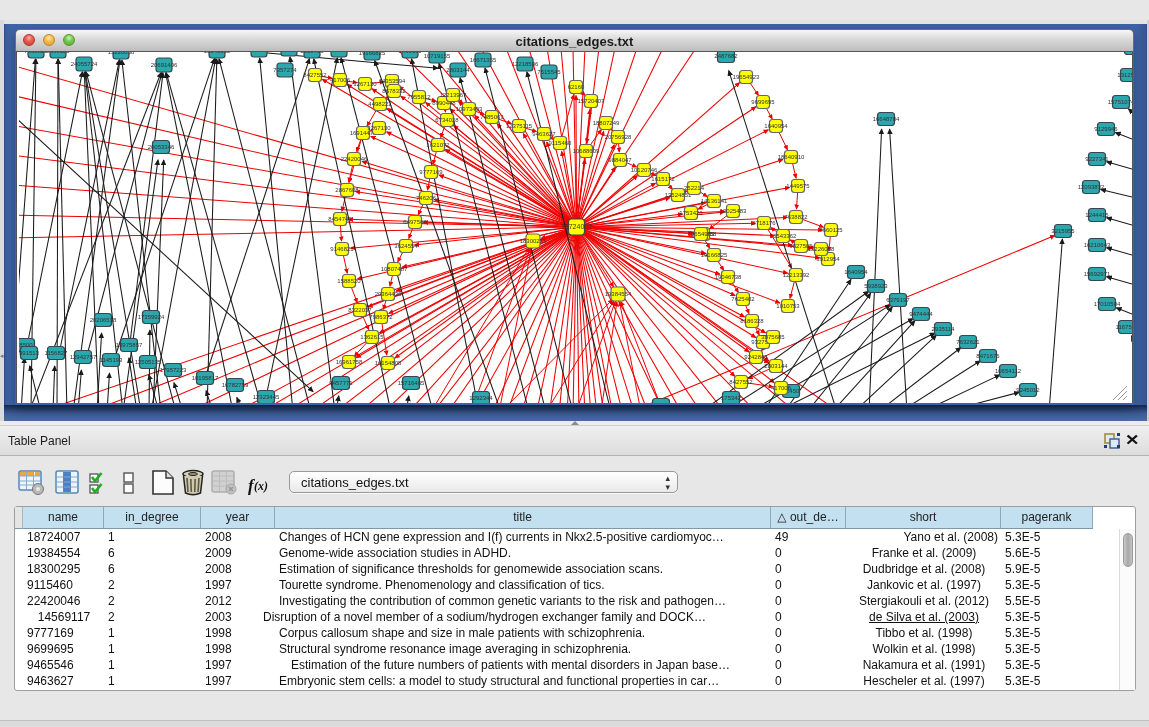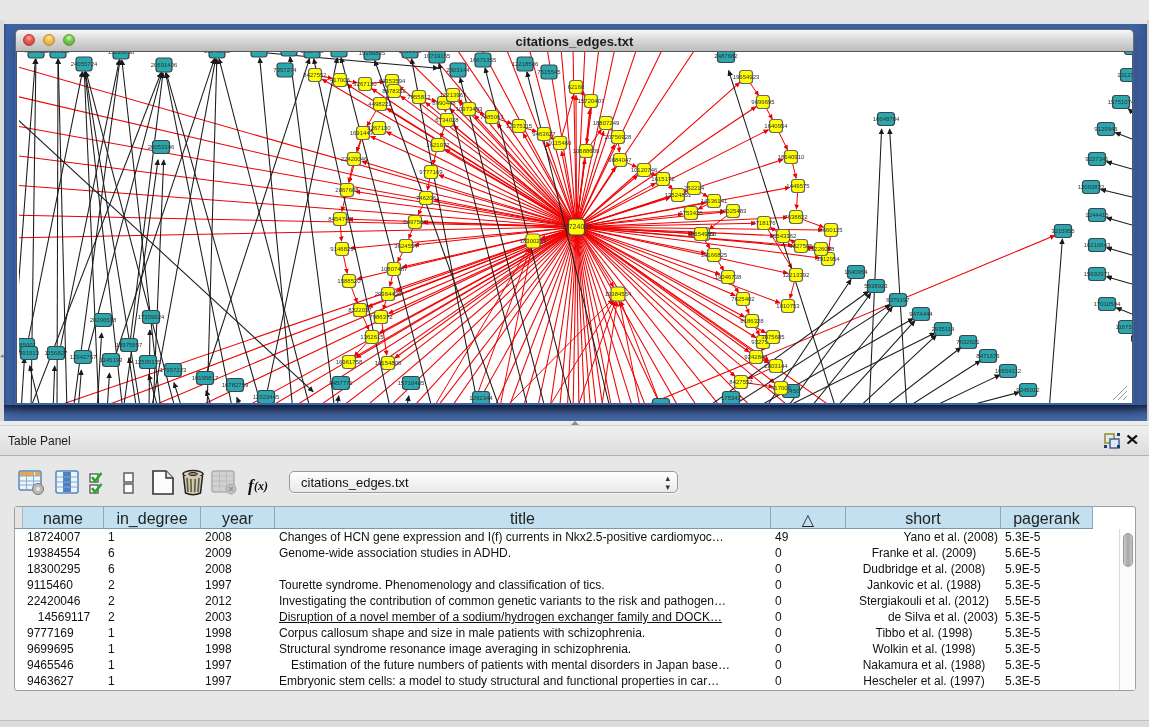--- a/index.html
+++ b/index.html
@@ -31,21 +31,21 @@
 #toolbar{position:absolute;left:0;top:33px;width:100%;height:53px;}
 #combo{position:absolute;left:289px;top:17px;width:389px;height:22px;border:1px solid #9a9a9a;
  border-radius:5px;background:linear-gradient(#ffffff,#e9e9e9);box-shadow:0 1px 0 rgba(255,255,255,.7);}
 #combo .txt{position:absolute;left:11px;top:3px;font-size:13px;color:#111;}
 #combo .arr{position:absolute;right:7px;top:2px;font-size:9px;color:#333;line-height:9px;text-align:center;}
 
 #tablebox{position:absolute;left:14px;top:85px;width:1122px;height:185px;background:#fff;border:1px solid #9e9e9e;border-radius:3px;}
 #corner{position:absolute;left:0;top:0;width:8px;height:22px;background:#e4e4e4;border-right:1px solid #aab8c2;border-bottom:1px solid #7d98a9;}
 #thead{position:absolute;left:8px;top:0;width:1070px;height:22px;background:#c2e0f0;border-bottom:1px solid #7d98a9;}
 .hcell{position:absolute;top:0;height:21px;border-right:1px solid #90a8b8;text-align:center;
- font-size:16px;color:#222;padding-top:3px;}
+ font-size:12px;color:#222;padding-top:3px;}
 #tbody{position:absolute;left:8px;top:22px;width:1078px;height:159px;background:#fff;overflow:hidden;}
 .trow{position:absolute;left:0;height:16px;width:100%;}
 .cell{position:absolute;top:1px;font-size:12px;color:#111;white-space:nowrap;overflow:hidden;}
 #vscroll{position:absolute;left:1104px;top:22px;width:16px;height:161px;background:#fbfbfb;border-left:1px solid #dadada;}
 #vthumb{position:absolute;left:3px;top:4px;width:10px;height:34px;border-radius:6px;
  background:linear-gradient(90deg,#c9c9c9,#a8a8a8 50%,#c4c4c4);border:1px solid #9a9a9a;}
 
 #tabsbar{position:absolute;left:0;top:267px;width:100%;height:33px;}
 #seg{position:absolute;left:428px;top:6px;width:296px;height:20px;border:1px solid #9a9a9a;border-radius:4px;
  background:linear-gradient(#ffffff,#efefef);overflow:hidden;}
@@ -761,49 +761,50 @@
             <div class="cell" style="left:182px;width:67px;">2009</div>
             <div class="cell" style="left:256px;width:489px;">Genome-wide association studies in ADHD.</div>
             <div class="cell" style="left:752px;width:68px;">0</div>
             <div class="cell" style="left:827px;width:148px;text-align:center;">Franke et al. (2009)</div>
             <div class="cell" style="left:982px;width:85px;">5.6E-5</div>
           </div>
           <div class="trow" style="top:32px">
             <div class="cell" style="left:4px;width:74px;">18300295</div>
             <div class="cell" style="left:85px;width:90px;">6</div>
             <div class="cell" style="left:182px;width:67px;">2008</div>
+            <div class="cell" style="left:256px;width:489px;">Estimation of significance thresholds for genomewide association scans.</div>
             <div class="cell" style="left:752px;width:68px;">0</div>
             <div class="cell" style="left:827px;width:148px;text-align:center;">Dudbridge et al. (2008)</div>
             <div class="cell" style="left:982px;width:85px;">5.9E-5</div>
           </div>
           <div class="trow" style="top:48px">
             <div class="cell" style="left:4px;width:74px;">9115460</div>
             <div class="cell" style="left:85px;width:90px;">2</div>
             <div class="cell" style="left:182px;width:67px;">1997</div>
             <div class="cell" style="left:256px;width:489px;">Tourette syndrome. Phenomenology and classification of tics.</div>
             <div class="cell" style="left:752px;width:68px;">0</div>
-            <div class="cell" style="left:827px;width:148px;text-align:center;">Jankovic et al. (1988)</div>
+            <div class="cell" style="left:827px;width:148px;text-align:center;">Jankovic et al. (1997)</div>
             <div class="cell" style="left:982px;width:85px;">5.3E-5</div>
           </div>
           <div class="trow" style="top:64px">
             <div class="cell" style="left:4px;width:74px;">22420046</div>
             <div class="cell" style="left:85px;width:90px;">2</div>
             <div class="cell" style="left:182px;width:67px;">2012</div>
             <div class="cell" style="left:256px;width:489px;">Investigating the contribution of common genetic variants to the risk and pathogen…</div>
             <div class="cell" style="left:752px;width:68px;">0</div>
             <div class="cell" style="left:827px;width:148px;text-align:center;">Stergiakouli et al. (2012)</div>
             <div class="cell" style="left:982px;width:85px;">5.5E-5</div>
           </div>
           <div class="trow" style="top:80px">
             <div class="cell" style="left:4px;width:74px;text-align:center;">14569117</div>
             <div class="cell" style="left:85px;width:90px;">2</div>
             <div class="cell" style="left:182px;width:67px;">2003</div>
-            <div class="cell" style="left:256px;width:489px;text-decoration:underline;">Disruption of a novel member of a sodium/hydrogen exchanger family and DOCK…</div>
+            <div class="cell" style="left:240px;width:489px;">Disruption of a novel member of a sodium/hydrogen exchanger family and DOCK…</div>
             <div class="cell" style="left:752px;width:68px;">0</div>
-            <div class="cell" style="left:827px;width:148px;text-align:right;">de Silva et al. (2003)</div>
+            <div class="cell" style="left:827px;width:148px;text-align:center;text-decoration:underline;">de Silva et al. (2003)</div>
             <div class="cell" style="left:982px;width:85px;">5.3E-5</div>
           </div>
           <div class="trow" style="top:96px">
             <div class="cell" style="left:4px;width:74px;">9777169</div>
             <div class="cell" style="left:85px;width:90px;">1</div>
             <div class="cell" style="left:182px;width:67px;">1998</div>
             <div class="cell" style="left:256px;width:489px;">Corpus callosum shape and size in male patients with schizophrenia.</div>
             <div class="cell" style="left:752px;width:68px;">0</div>
             <div class="cell" style="left:827px;width:148px;text-align:center;">Tibbo et al. (1998)</div>
             <div class="cell" style="left:982px;width:85px;">5.3E-5</div>
@@ -816,21 +817,21 @@
             <div class="cell" style="left:752px;width:68px;">0</div>
             <div class="cell" style="left:827px;width:148px;text-align:center;">Wolkin et al. (1998)</div>
             <div class="cell" style="left:982px;width:85px;">5.3E-5</div>
           </div>
           <div class="trow" style="top:128px">
             <div class="cell" style="left:4px;width:74px;">9465546</div>
             <div class="cell" style="left:85px;width:90px;">1</div>
             <div class="cell" style="left:182px;width:67px;">1997</div>
             <div class="cell" style="left:268px;width:489px;">Estimation of the future numbers of patients with mental disorders in Japan base…</div>
             <div class="cell" style="left:752px;width:68px;">0</div>
-            <div class="cell" style="left:827px;width:148px;text-align:center;">Nakamura et al. (1988)</div>
+            <div class="cell" style="left:827px;width:148px;text-align:center;">Nakamura et al. (1991)</div>
             <div class="cell" style="left:982px;width:85px;">5.3E-5</div>
           </div>
           <div class="trow" style="top:144px">
             <div class="cell" style="left:4px;width:74px;">9463627</div>
             <div class="cell" style="left:85px;width:90px;">1</div>
             <div class="cell" style="left:182px;width:67px;">1997</div>
             <div class="cell" style="left:256px;width:489px;">Embryonic stem cells: a model to study structural and functional properties in car…</div>
             <div class="cell" style="left:752px;width:68px;">0</div>
             <div class="cell" style="left:827px;width:148px;text-align:center;">Hescheler et al. (1997)</div>
             <div class="cell" style="left:982px;width:85px;">5.3E-5</div>

